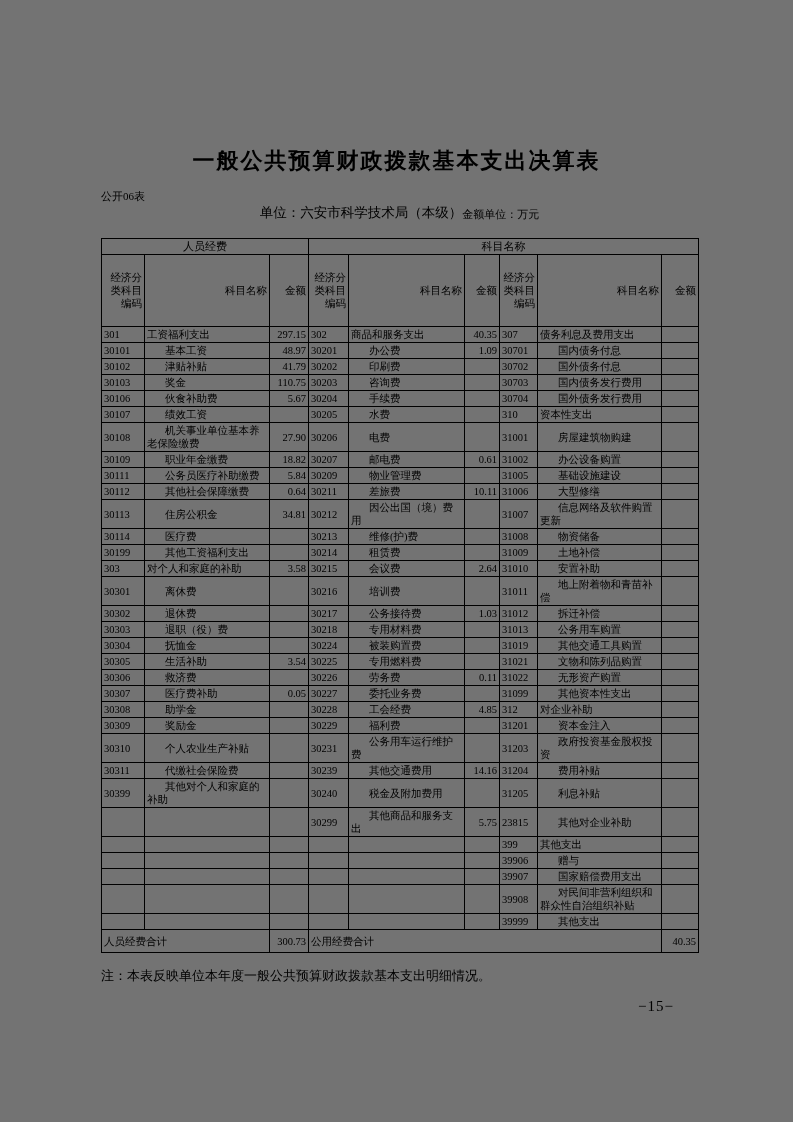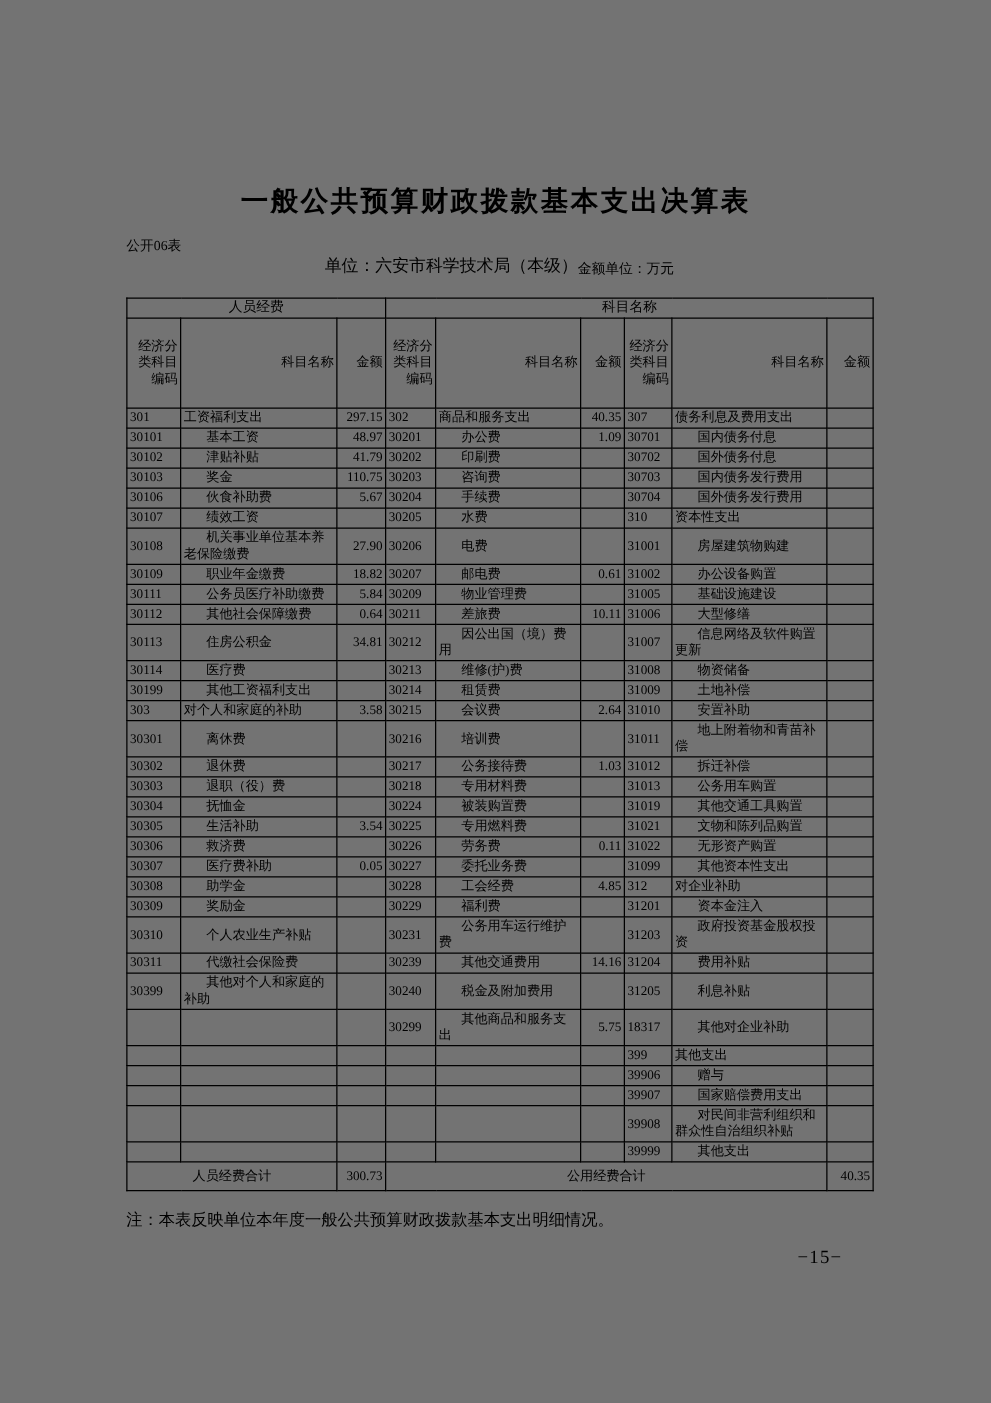--- a/index.html
+++ b/index.html
@@ -25,21 +25,21 @@
     vertical-align:middle;box-sizing:border-box;overflow:hidden;
   }
   thead th.group{height:15px;text-align:center;font-size:11px;font-family:Liberation Serif, serif;}
   thead th.colh{height:72px;text-align:right;}
   tbody td{height:16px;}
   td.code{text-align:left;}
   td.name{text-align:left;}
   td.name.lvl2{text-indent:18px;}
   td.amt{text-align:right;padding-right:2px;}
   tfoot td{height:23px;}
-  td.foot-label{text-align:center;}
+  td.foot-label{}
   .note{font-size:13px;margin-top:14px;}
   .pageno{position:absolute;top:998px;left:638px;font-size:15px;letter-spacing:1px;}
 </style>
 </head>
 <body>
 
 <div class="page">
   <div class="title">一般公共预算财政拨款基本支出决算表</div>
   <div class="content">
     <div class="meta-tableno">公开06表</div>
@@ -364,21 +364,21 @@
             <td class="name lvl2">利息补贴</td>
             <td class="amt"></td>
           </tr>
           <tr>
             <td class="code"></td>
             <td class="name"></td>
             <td class="amt"></td>
             <td class="code">30299</td>
             <td class="name lvl2">其他商品和服务支出</td>
             <td class="amt">5.75</td>
-            <td class="code">18317</td>
+            <td class="code">23815</td>
             <td class="name lvl2">其他对企业补助</td>
             <td class="amt"></td>
           </tr>
           <tr>
             <td class="code"></td>
             <td class="name"></td>
             <td class="amt"></td>
             <td class="code"></td>
             <td class="name"></td>
             <td class="amt"></td>

